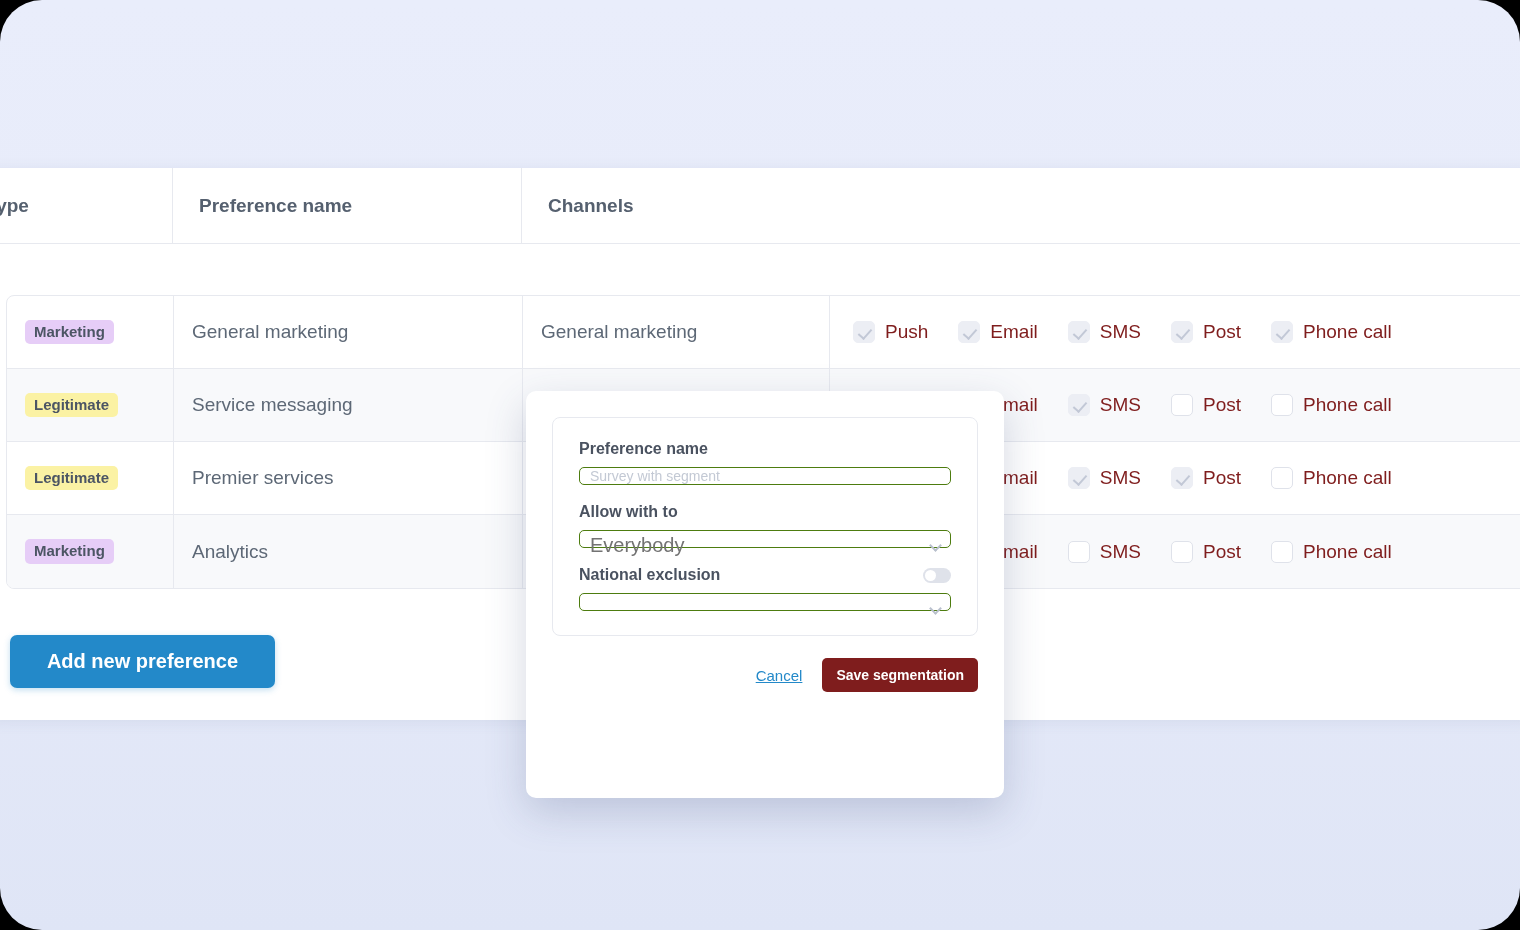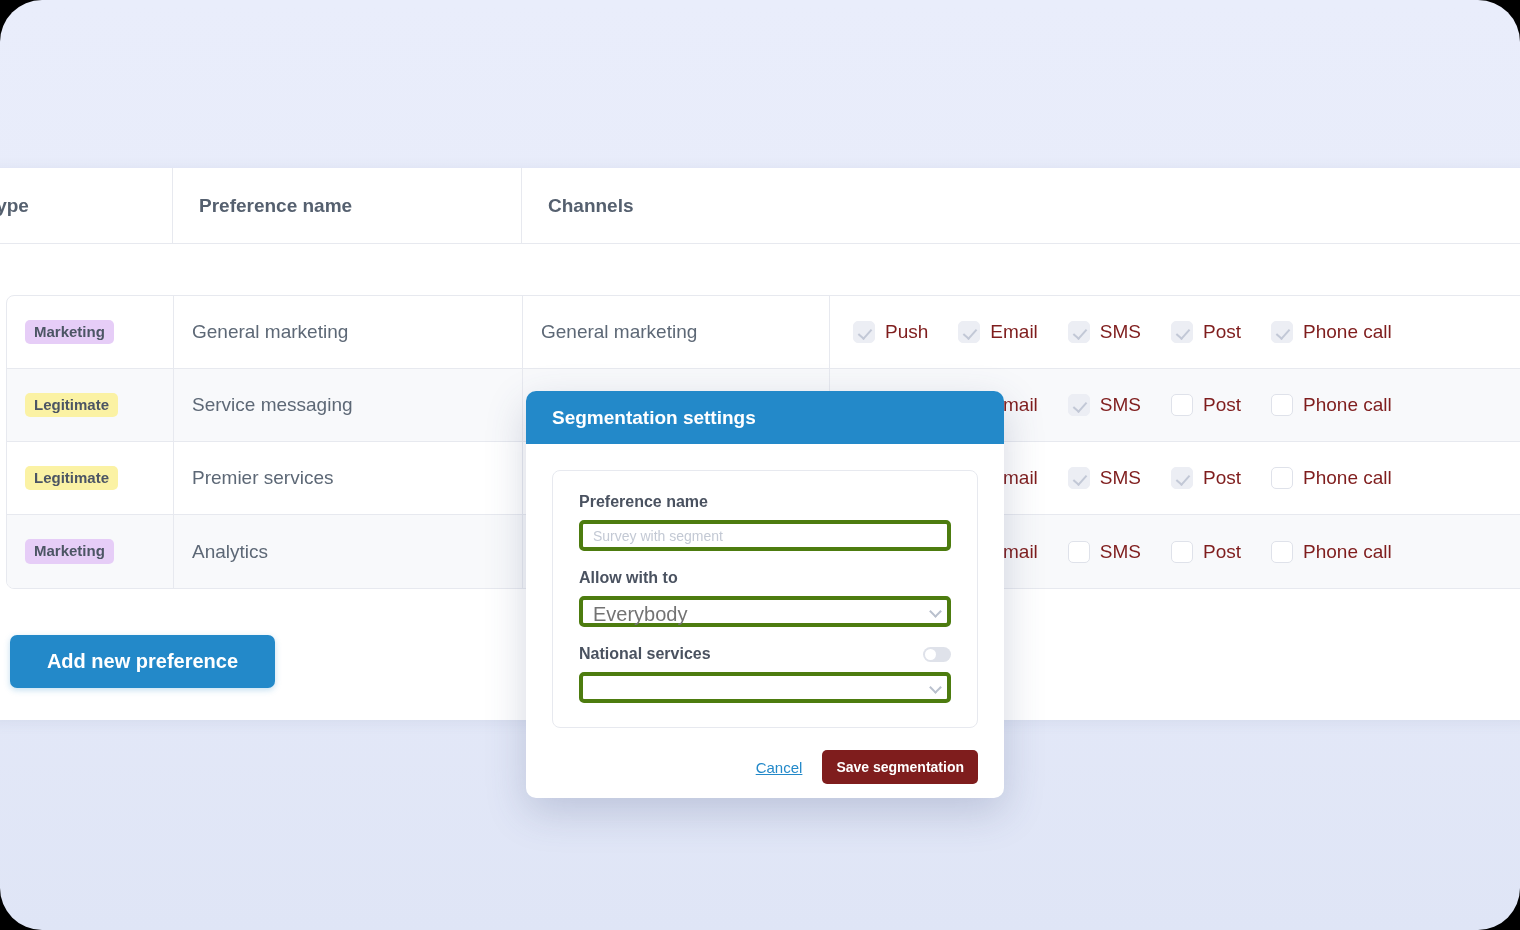--- a/index.html
+++ b/index.html
@@ -190,22 +190,22 @@
     color: #4a5260;
     margin-bottom: 9px;
   }
   .field-label.withtoggle {
     display: flex;
     align-items: center;
     justify-content: space-between;
   }
   .text-input, .select-input {
     width: 100%;
-    height: 31px;
-    border: 4px solid #4d7c0f;
+    height: 18px;
+    border: 1px solid #4d7c0f;
     border-radius: 5px;
     background: #fff;
     font-size: 14px;
     font-family: "Liberation Sans", sans-serif;
     color: #9ba3b2;
     padding: 0 10px;
     outline: none;
   }
   .text-input::placeholder { color: #c3c9d4; }
   .select-wrap { position: relative; }
@@ -399,43 +399,40 @@
               <span class="chan-label">Phone call</span>
             </div>
           </div>
         </div>
       </div>
 
     <button class="add-btn">Add new preference</button>
   </div>
 
   <div class="modal">
-    <div class="modal-header">
-      <span>Segmentation settings</span>
-    </div>
     <div class="modal-body">
       <div class="fieldset">
 
         <div class="field-label">Preference name</div>
         <input class="text-input" type="text" placeholder="Survey with segment" style="">
 
         <div class="spacer"></div>
 
         <div class="field-label">Allow with to</div>
         <div class="select-wrap">
           <div class="select-input">
             <span class="select-ph">Everybody</span>
           </div>
           <span class="chev"></span>
         </div>
 
         <div class="spacer"></div>
 
         <div class="field-label withtoggle">
-          <span>National services</span>
+          <span>National exclusion</span>
           <span class="toggle"></span>
         </div>
         <div class="select-wrap">
           <div class="select-input">
             <span class="select-ph"></span>
           </div>
           <span class="chev"></span>
         </div>
 
       </div>

